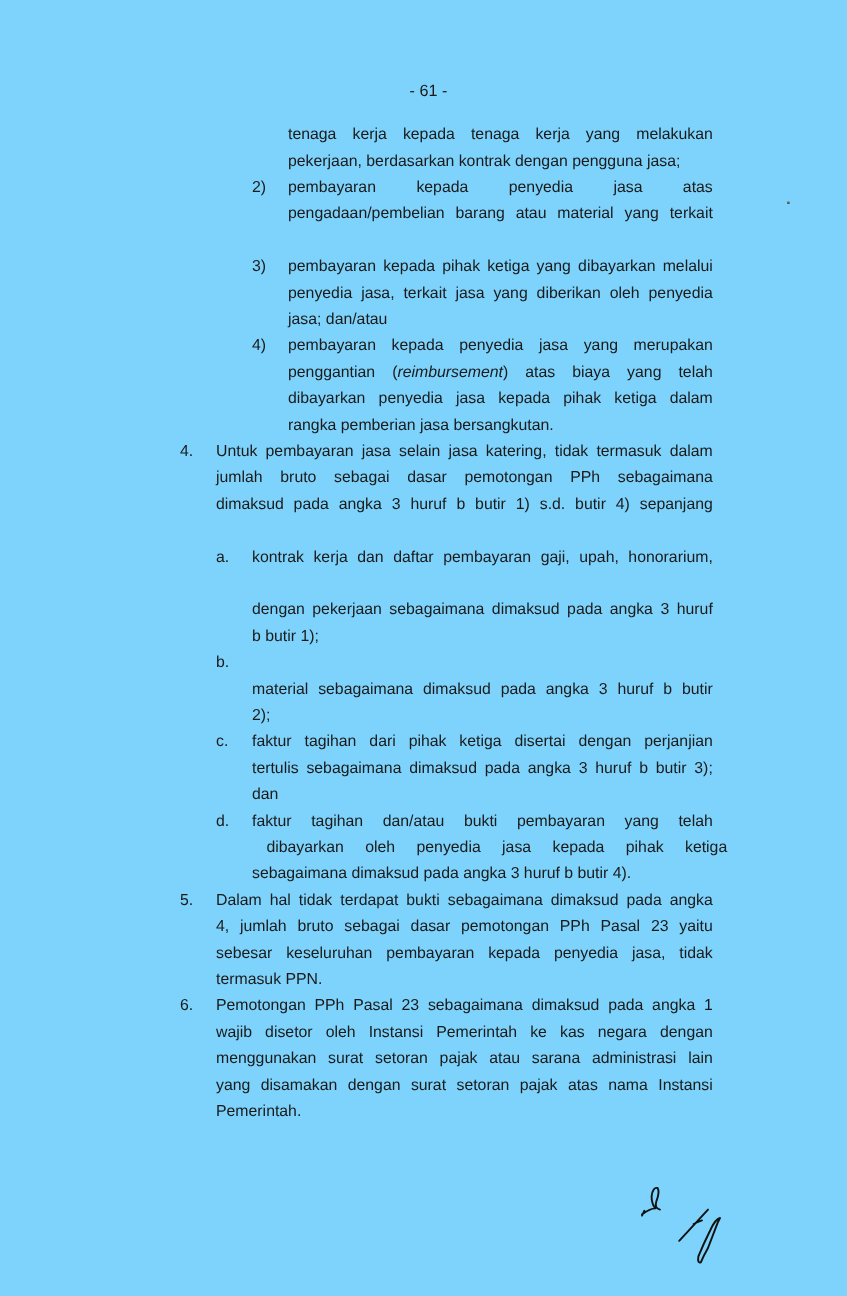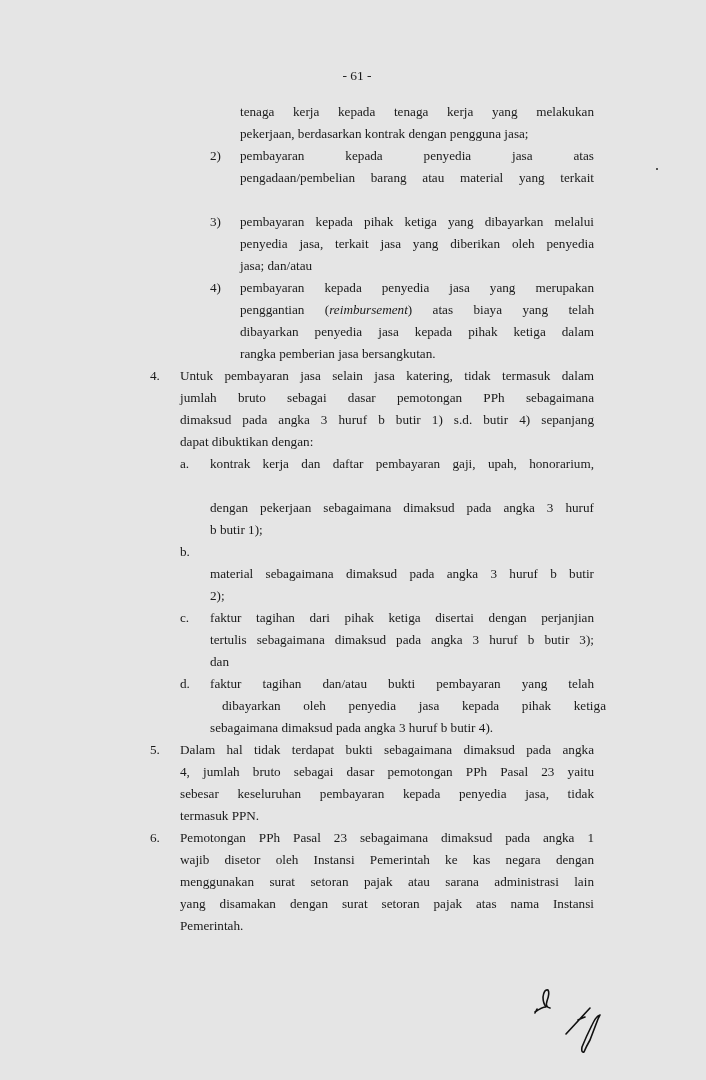--- a/index.html
+++ b/index.html
@@ -1,18 +1,18 @@
 <!DOCTYPE html>
 <html><head>
 <meta charset="utf-8">
 <style>
   html, body { margin: 0; padding: 0; background: #ffffff; }
   body { width: 706px; height: 1080px; position: relative; overflow: hidden; }
-  .page { position: absolute; left: 0; top: 0; width: 706px; height: 1080px; background: #e5e5e5;
-          font-family: Liberation Serif, serif; color: #1a1a1a; font-size: 13.2px; }
+  .page { position: absolute; left: 0; top: 0; width: 706px; height: 1080px; background: #7dd3fc;
+          font-family: Liberation Sans, sans-serif; color: #1a1a1a; font-size: 13.2px; }
   .page-number { position: absolute; top: 68px; left: 0; width: 706px; text-align: center; padding-left: 8px; box-sizing: border-box; font-size: 13.5px; }
   .line { position: absolute; white-space: nowrap; height: 22px; line-height: 22px; }
   .just { text-align: justify; text-align-last: justify; }
   .num { position: absolute; white-space: nowrap; height: 22px; line-height: 22px; }
   .speck { position: absolute; left: 656px; top: 168px; width: 2px; height: 2px; background: #555; }
   .signature { position: absolute; left: 530px; top: 985px; width: 110px; height: 75px; }
 </style>
 </head>
 <body>
 
@@ -34,21 +34,20 @@
   <div class="num" style="left:210px; top:277px;">4)</div>
   <div class="line just" style="left:240px; top:277px; width:354px;">pembayaran kepada penyedia jasa yang merupakan</div>
   <div class="line just" style="left:240px; top:299px; width:354px;">penggantian (<i>reimbursement</i>) atas biaya yang telah</div>
   <div class="line just" style="left:240px; top:321px; width:354px;">dibayarkan penyedia jasa kepada pihak ketiga dalam</div>
   <div class="line" style="left:240px; top:343px;">rangka pemberian jasa bersangkutan.</div>
 
   <div class="num" style="left:150px; top:365px;">4.</div>
   <div class="line just" style="left:180px; top:365px; width:414px;">Untuk pembayaran jasa selain jasa katering, tidak termasuk dalam</div>
   <div class="line just" style="left:180px; top:387px; width:414px;">jumlah bruto sebagai dasar pemotongan PPh sebagaimana</div>
   <div class="line just" style="left:180px; top:409px; width:414px;">dimaksud pada angka 3 huruf b butir 1) s.d. butir 4) sepanjang</div>
-  <div class="line" style="left:180px; top:431px;">dapat dibuktikan dengan:</div>
 
   <div class="num" style="left:180px; top:453px;">a.</div>
   <div class="line just" style="left:210px; top:453px; width:384px;">kontrak kerja dan daftar pembayaran gaji, upah, honorarium,</div>
   <div class="line just" style="left:210px; top:497px; width:384px;">dengan pekerjaan sebagaimana dimaksud pada angka 3 huruf</div>
   <div class="line" style="left:210px; top:519px;">b butir 1);</div>
 
   <div class="num" style="left:180px; top:541px;">b.</div>
   <div class="line just" style="left:210px; top:563px; width:384px;">material sebagaimana dimaksud pada angka 3 huruf b butir</div>
   <div class="line" style="left:210px; top:585px;">2);</div>
 

